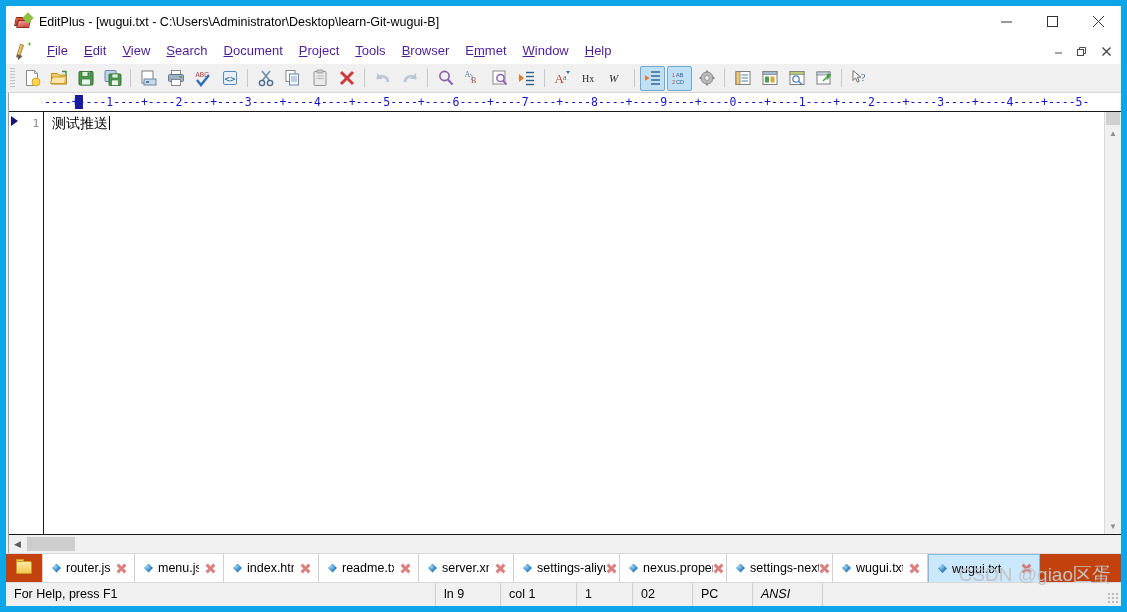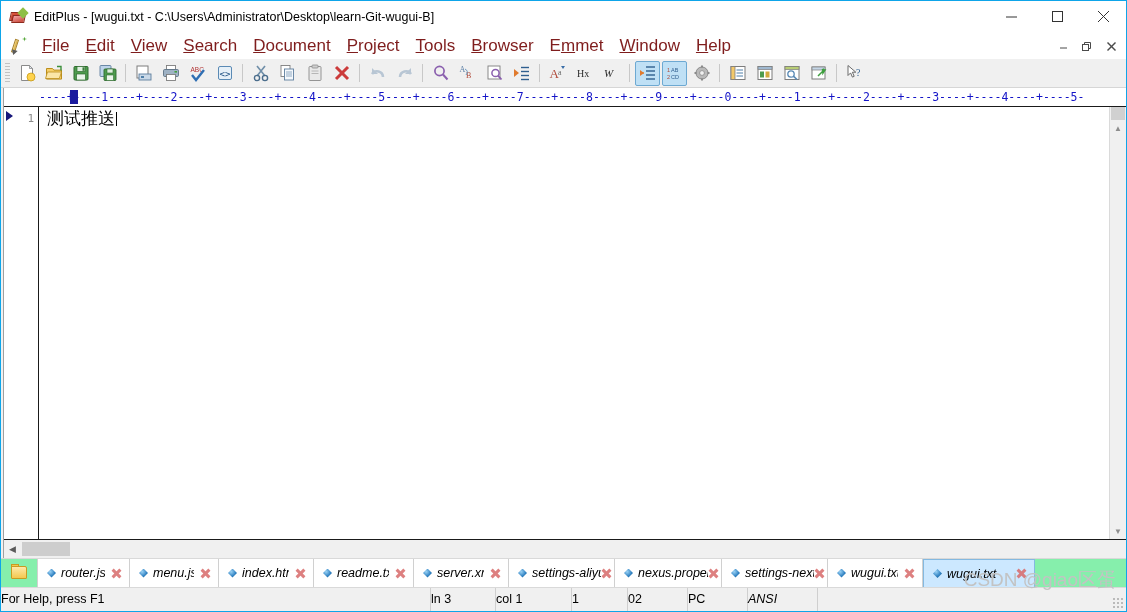--- a/index.html
+++ b/index.html
@@ -14,21 +14,21 @@
     font-size: 12px;
     color: #000000;
     overflow: hidden;
     position: relative;
   }
   .app {
     width: 1127px;
     height: 612px;
     position: relative;
     background: #f0f0f0;
-    border: 1px solid #0ea5e9;
+    border: 6px solid #0ea5e9;
     box-sizing: border-box;
     display: flex;
     flex-direction: column;
   }
 
   
   .titlebar {
     height: 31px;
     background: #ffffff;
     display: flex;
@@ -126,23 +126,23 @@
     transform: rotate(18deg);
   }
   .menu-doc-icon .spark {
     position: absolute;
     right: 1px; top: 0px;
     width: 5px; height: 5px;
     background: #57a93c;
     clip-path: polygon(50% 0%, 61% 39%, 100% 50%, 61% 61%, 50% 100%, 39% 61%, 0% 50%, 39% 39%);
   }
   .menu-item {
-    font-size: 17px;
+    font-size: 13px;
     padding: 3px 8px;
-    color: #7f1d1d;
+    color: #4c1d95;
     white-space: nowrap;
     cursor: default;
   }
   .menu-item u { text-decoration: underline; }
   .mdi-controls {
     position: absolute;
     right: 3px; top: 4px;
     display: flex;
     gap: 0px;
   }
@@ -282,21 +282,21 @@
     flex: 1 1 auto;
     background: #ffffff;
     padding-top: 3px;
     position: relative;
     overflow: hidden;
   }
   .code-line {
     height: 17px;
     line-height: 17px;
     font-family: "DejaVu Sans", sans-serif;
-    font-size: 17px;
+    font-size: 14px;
     color: #000;
     padding-left: 8px;
     white-space: pre;
     position: relative;
   }
   .text-caret {
     display: inline-block;
     width: 1px;
     height: 14px;
     background: #000;
@@ -350,28 +350,27 @@
   .corner-box {
     position: absolute;
     right: 0; top: 0;
     width: 17px; height: 17px;
     background: #f0f0f0;
   }
 
   
   .tabbar {
     height: 28px;
-    background: #86efac;
+    background: #c2410c;
     display: flex;
     align-items: stretch;
     flex: 0 0 auto;
     border-top: 1px solid #d9d9d9;
     overflow: hidden;
     position: relative;
-    font-style: italic;
   }
   .tab-folder {
     width: 36px;
     display: flex;
     align-items: center;
     justify-content: center;
     border-right: 1px solid #d0d0d0;
     flex: 0 0 auto;
   }
   .folder-ico {
@@ -450,21 +449,21 @@
     display: flex;
     align-items: center;
     font-size: 12.5px;
     color: #000;
     flex: 0 0 auto;
     position: relative;
   }
   .sb-cell {
     height: 23px;
     line-height: 23px;
-    padding-left: 0;
+    padding-left: 8px;
     border-right: 1px solid #cfcfcf;
     box-sizing: border-box;
     white-space: nowrap;
   }
   .sb-help { flex: 0 0 430px; border-right: 1px solid #cfcfcf; }
   .sb-ln   { flex: 0 0 65px; }
   .sb-col  { flex: 0 0 76px; }
   .sb-a    { flex: 0 0 56px; }
   .sb-b    { flex: 0 0 60px; }
   .sb-pc   { flex: 0 0 60px; }
@@ -883,21 +882,21 @@
     </div>
     <div class="tab active" style="width:112px">
       <span class="tab-dot"></span>
       <span class="tab-label">wugui.txt</span>
       <span class="tab-close"></span>
     </div>
   </div>
 
   <div class="statusbar">
     <div class="sb-cell sb-help">For Help, press F1</div>
-    <div class="sb-cell sb-ln">ln 3</div>
+    <div class="sb-cell sb-ln">ln 9</div>
     <div class="sb-cell sb-col">col 1</div>
     <div class="sb-cell sb-a">1</div>
     <div class="sb-cell sb-b">02</div>
     <div class="sb-cell sb-pc">PC</div>
     <div class="sb-cell sb-enc">ANSI</div>
     <div class="sb-cell sb-rest"></div>
     <div class="sb-grip"></div>
   </div>
 
   <div class="watermark">CSDN @giao区蛋</div>

